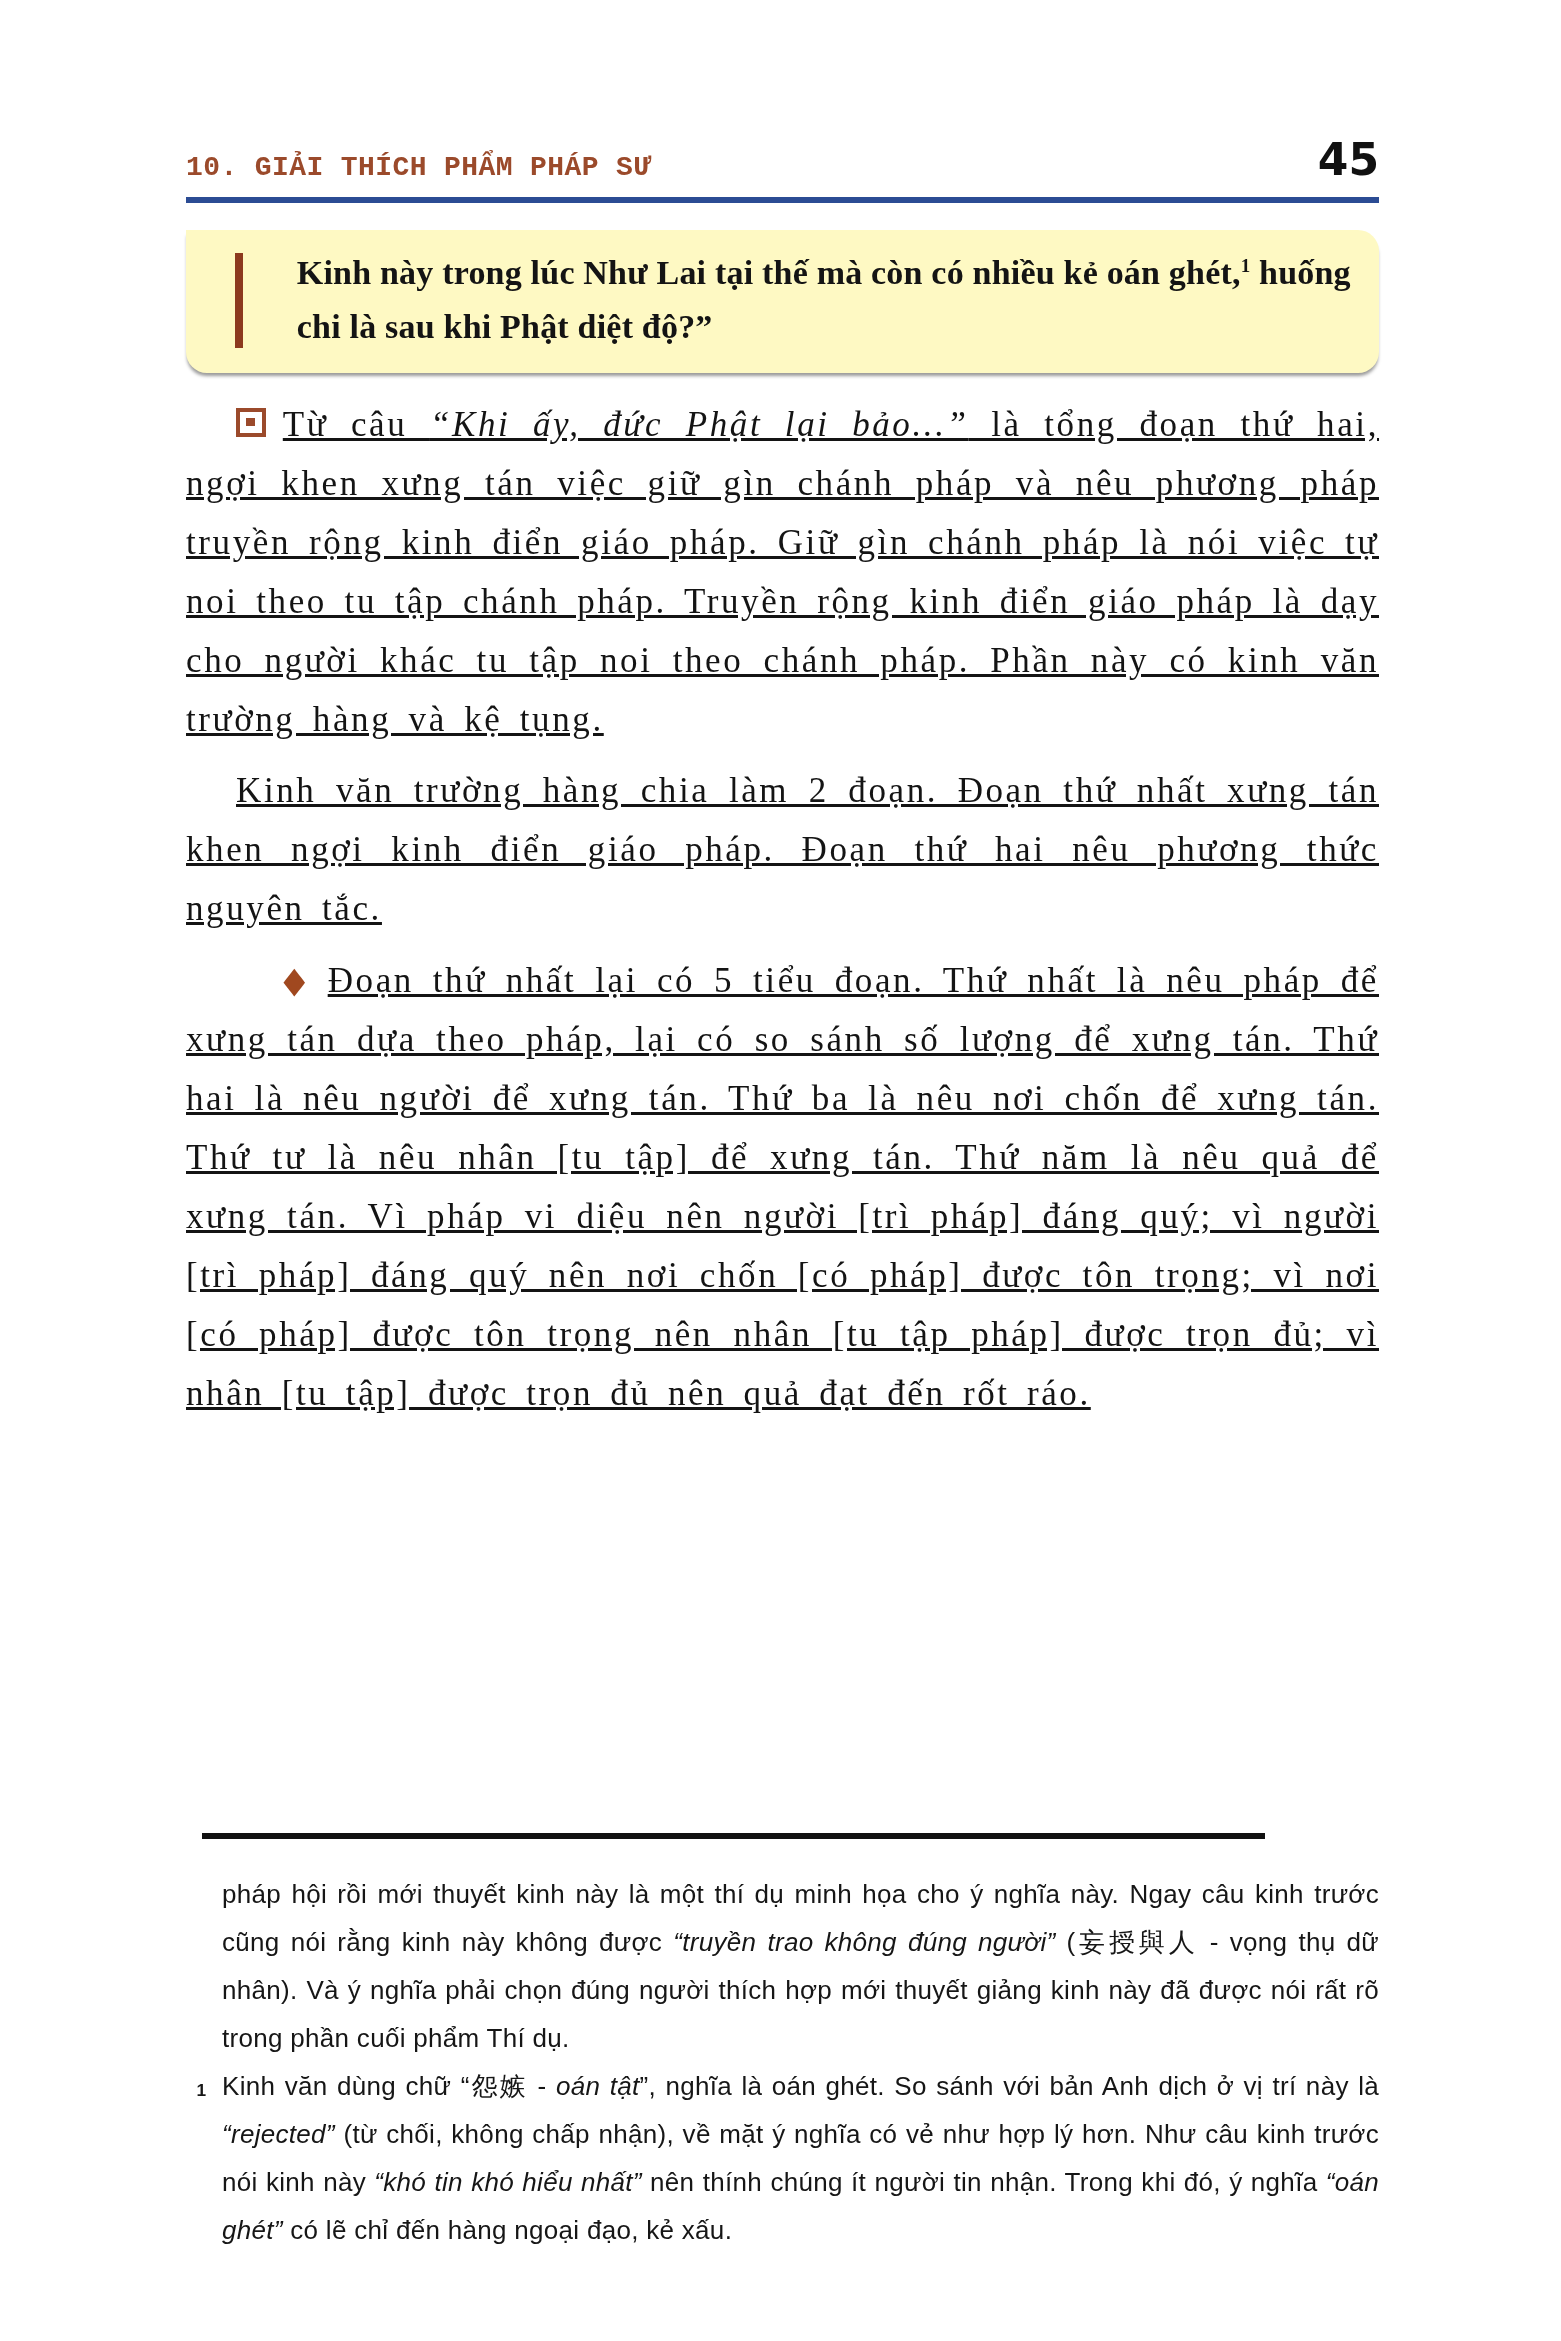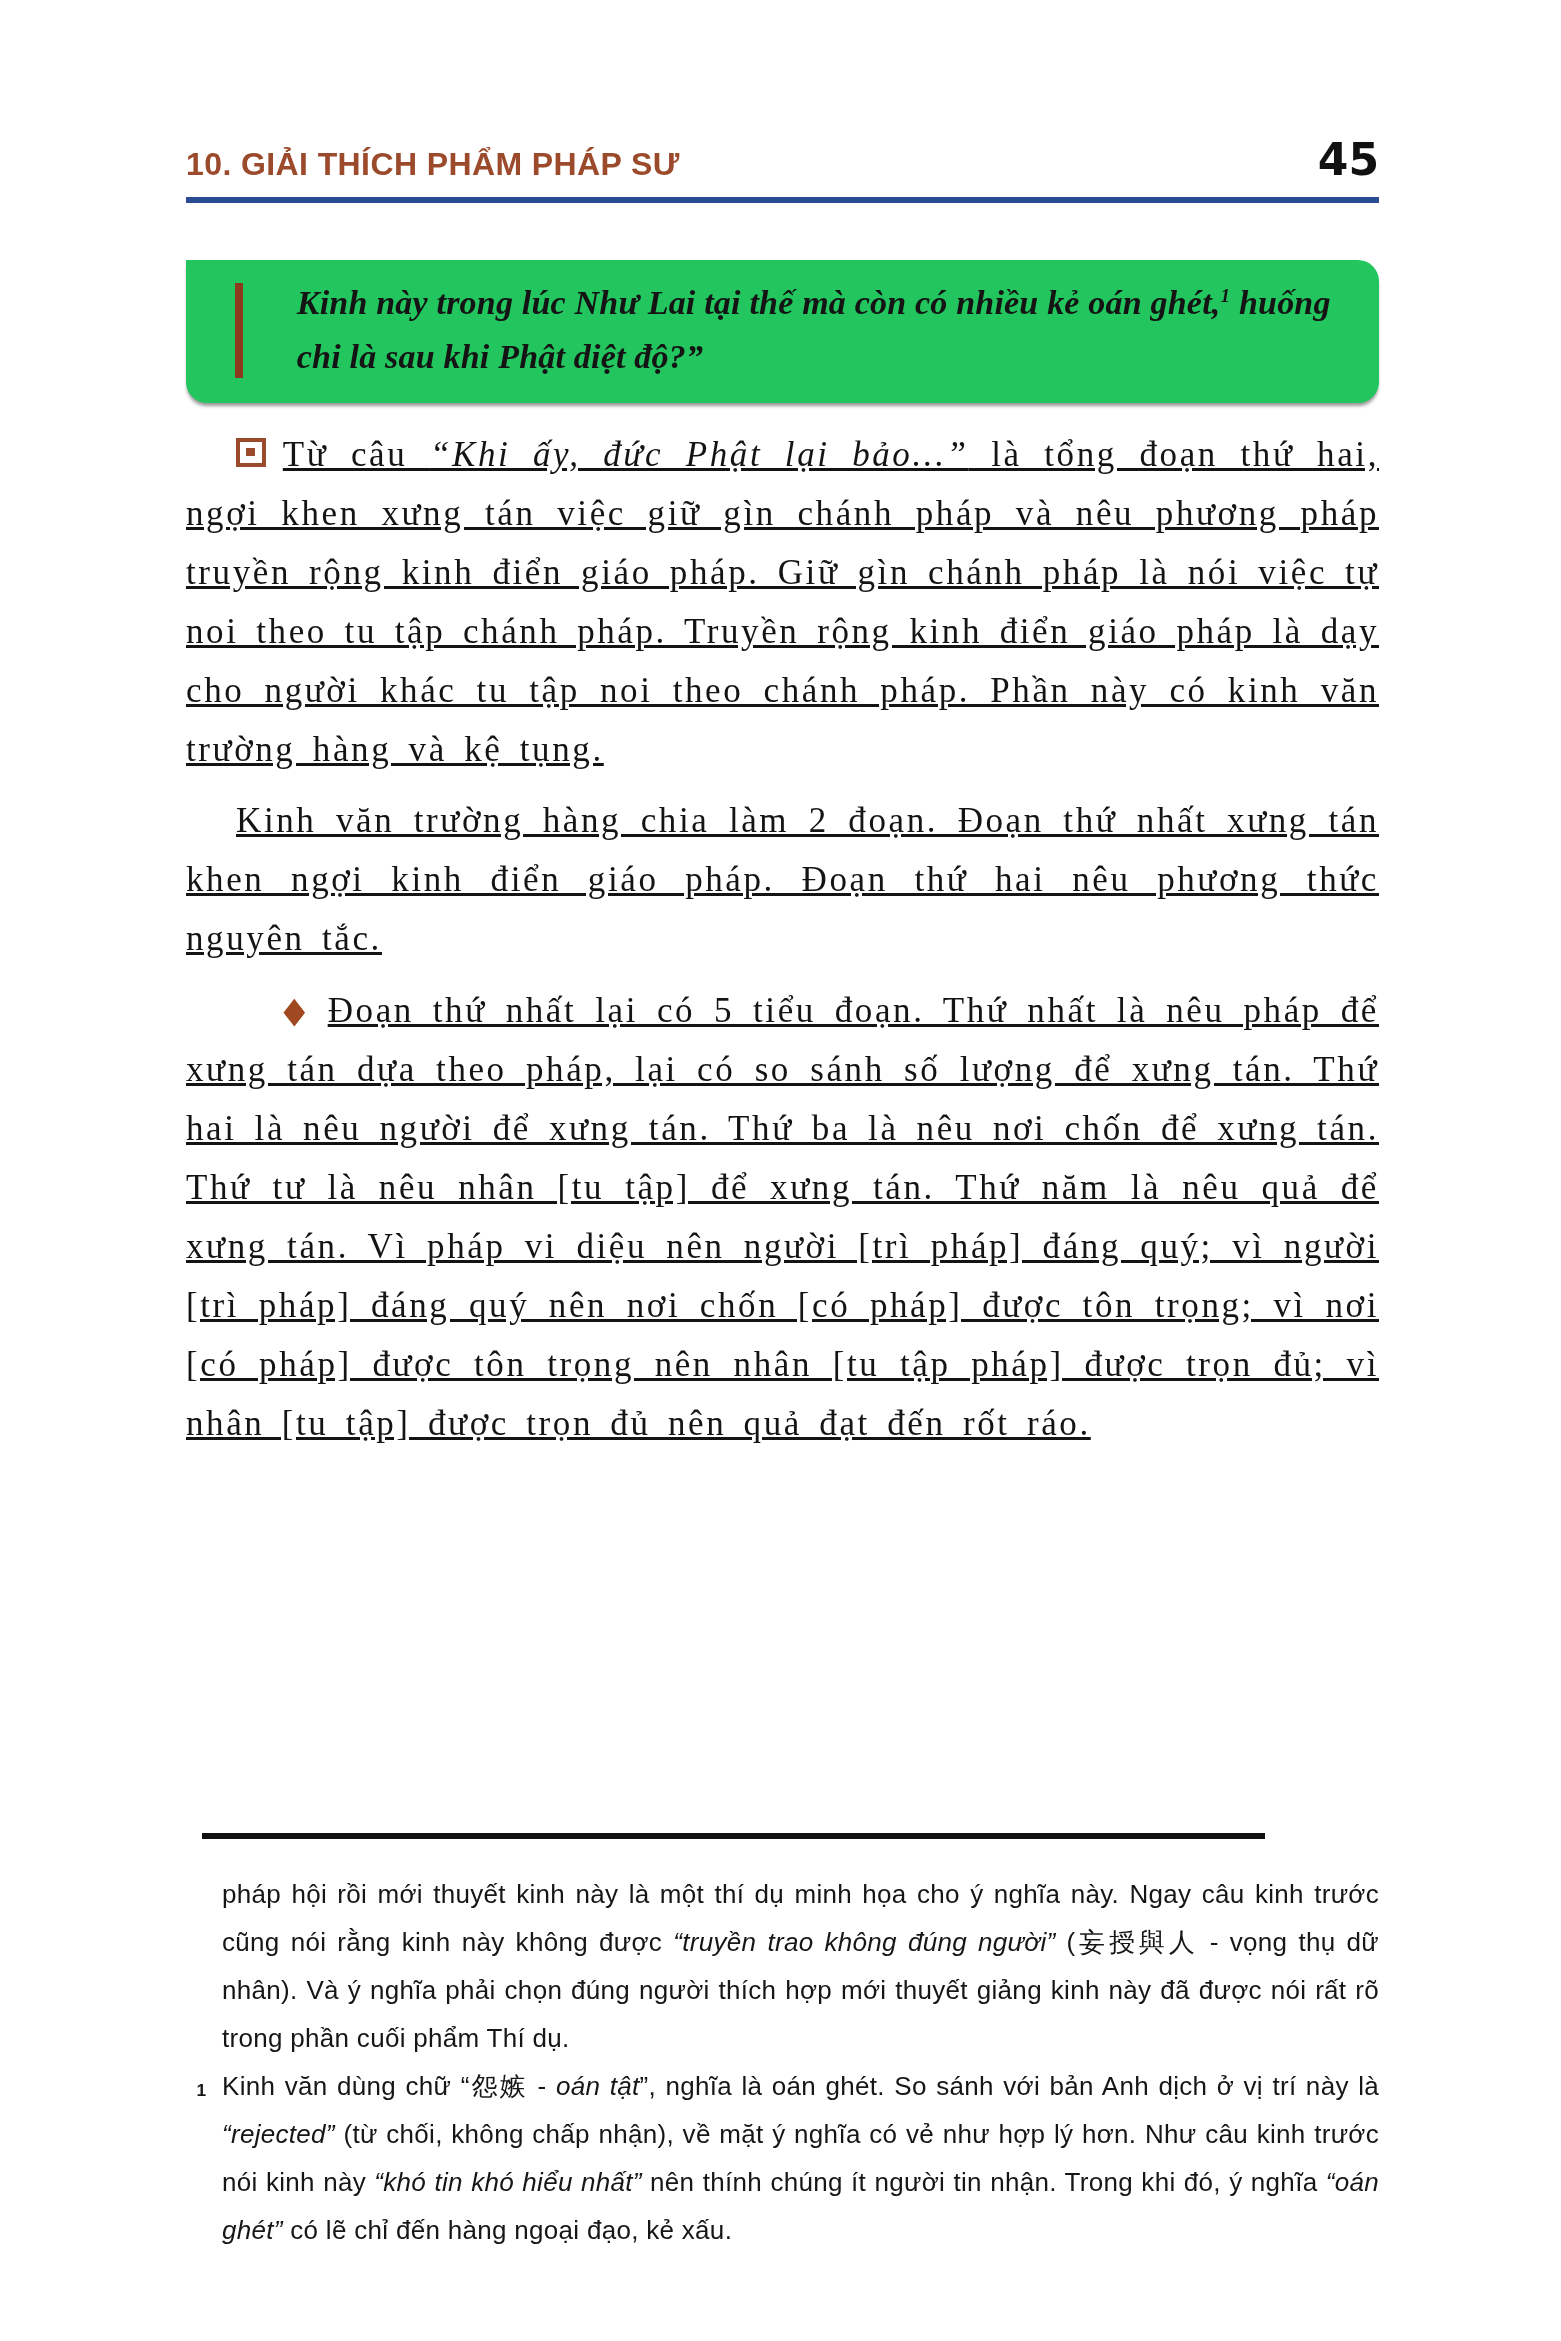--- a/index.html
+++ b/index.html
@@ -16,49 +16,48 @@
     overflow: hidden;
   }
 
   
   .header-row {
     display: flex;
     justify-content: space-between;
     align-items: baseline;
   }
   .running-head {
-    font-family: Liberation Sans, sans-serif;
+    font-family: Liberation Mono, monospace;
     font-weight: bold;
-    font-size: 32px;
+    font-size: 28px;
     letter-spacing: 0.4px;
     color: #9b4a2b;
   }
   .page-number {
     font-family: "DejaVu Sans", sans-serif;
     font-weight: bold;
     font-size: 44px;
     color: #111111;
   }
   .header-rule {
     height: 6px;
     background: #2b4c94;
     margin-top: 12px;
   }
 
   
   .quote-box {
-    margin-top: 57px;
-    background: #22c55e;
+    margin-top: 27px;
+    background: #fef9c3;
     border-radius: 0 21px 21px 21px;
     box-shadow: 0 4.3px 3.5px -1.7px rgba(0,0,0,0.40);
     display: flex;
     box-sizing: border-box;
     padding: 15.6px 28px 19px 0;
     min-height: 139px;
-    font-style: italic;
   }
   .quote-bar {
     flex: 0 0 7.8px;
     background: #8c3a1e;
     margin: 7px 54px 5.2px 49px;
   }
   .quote-text {
     margin: 0;
     font-weight: bold;
     font-size: 34px;

